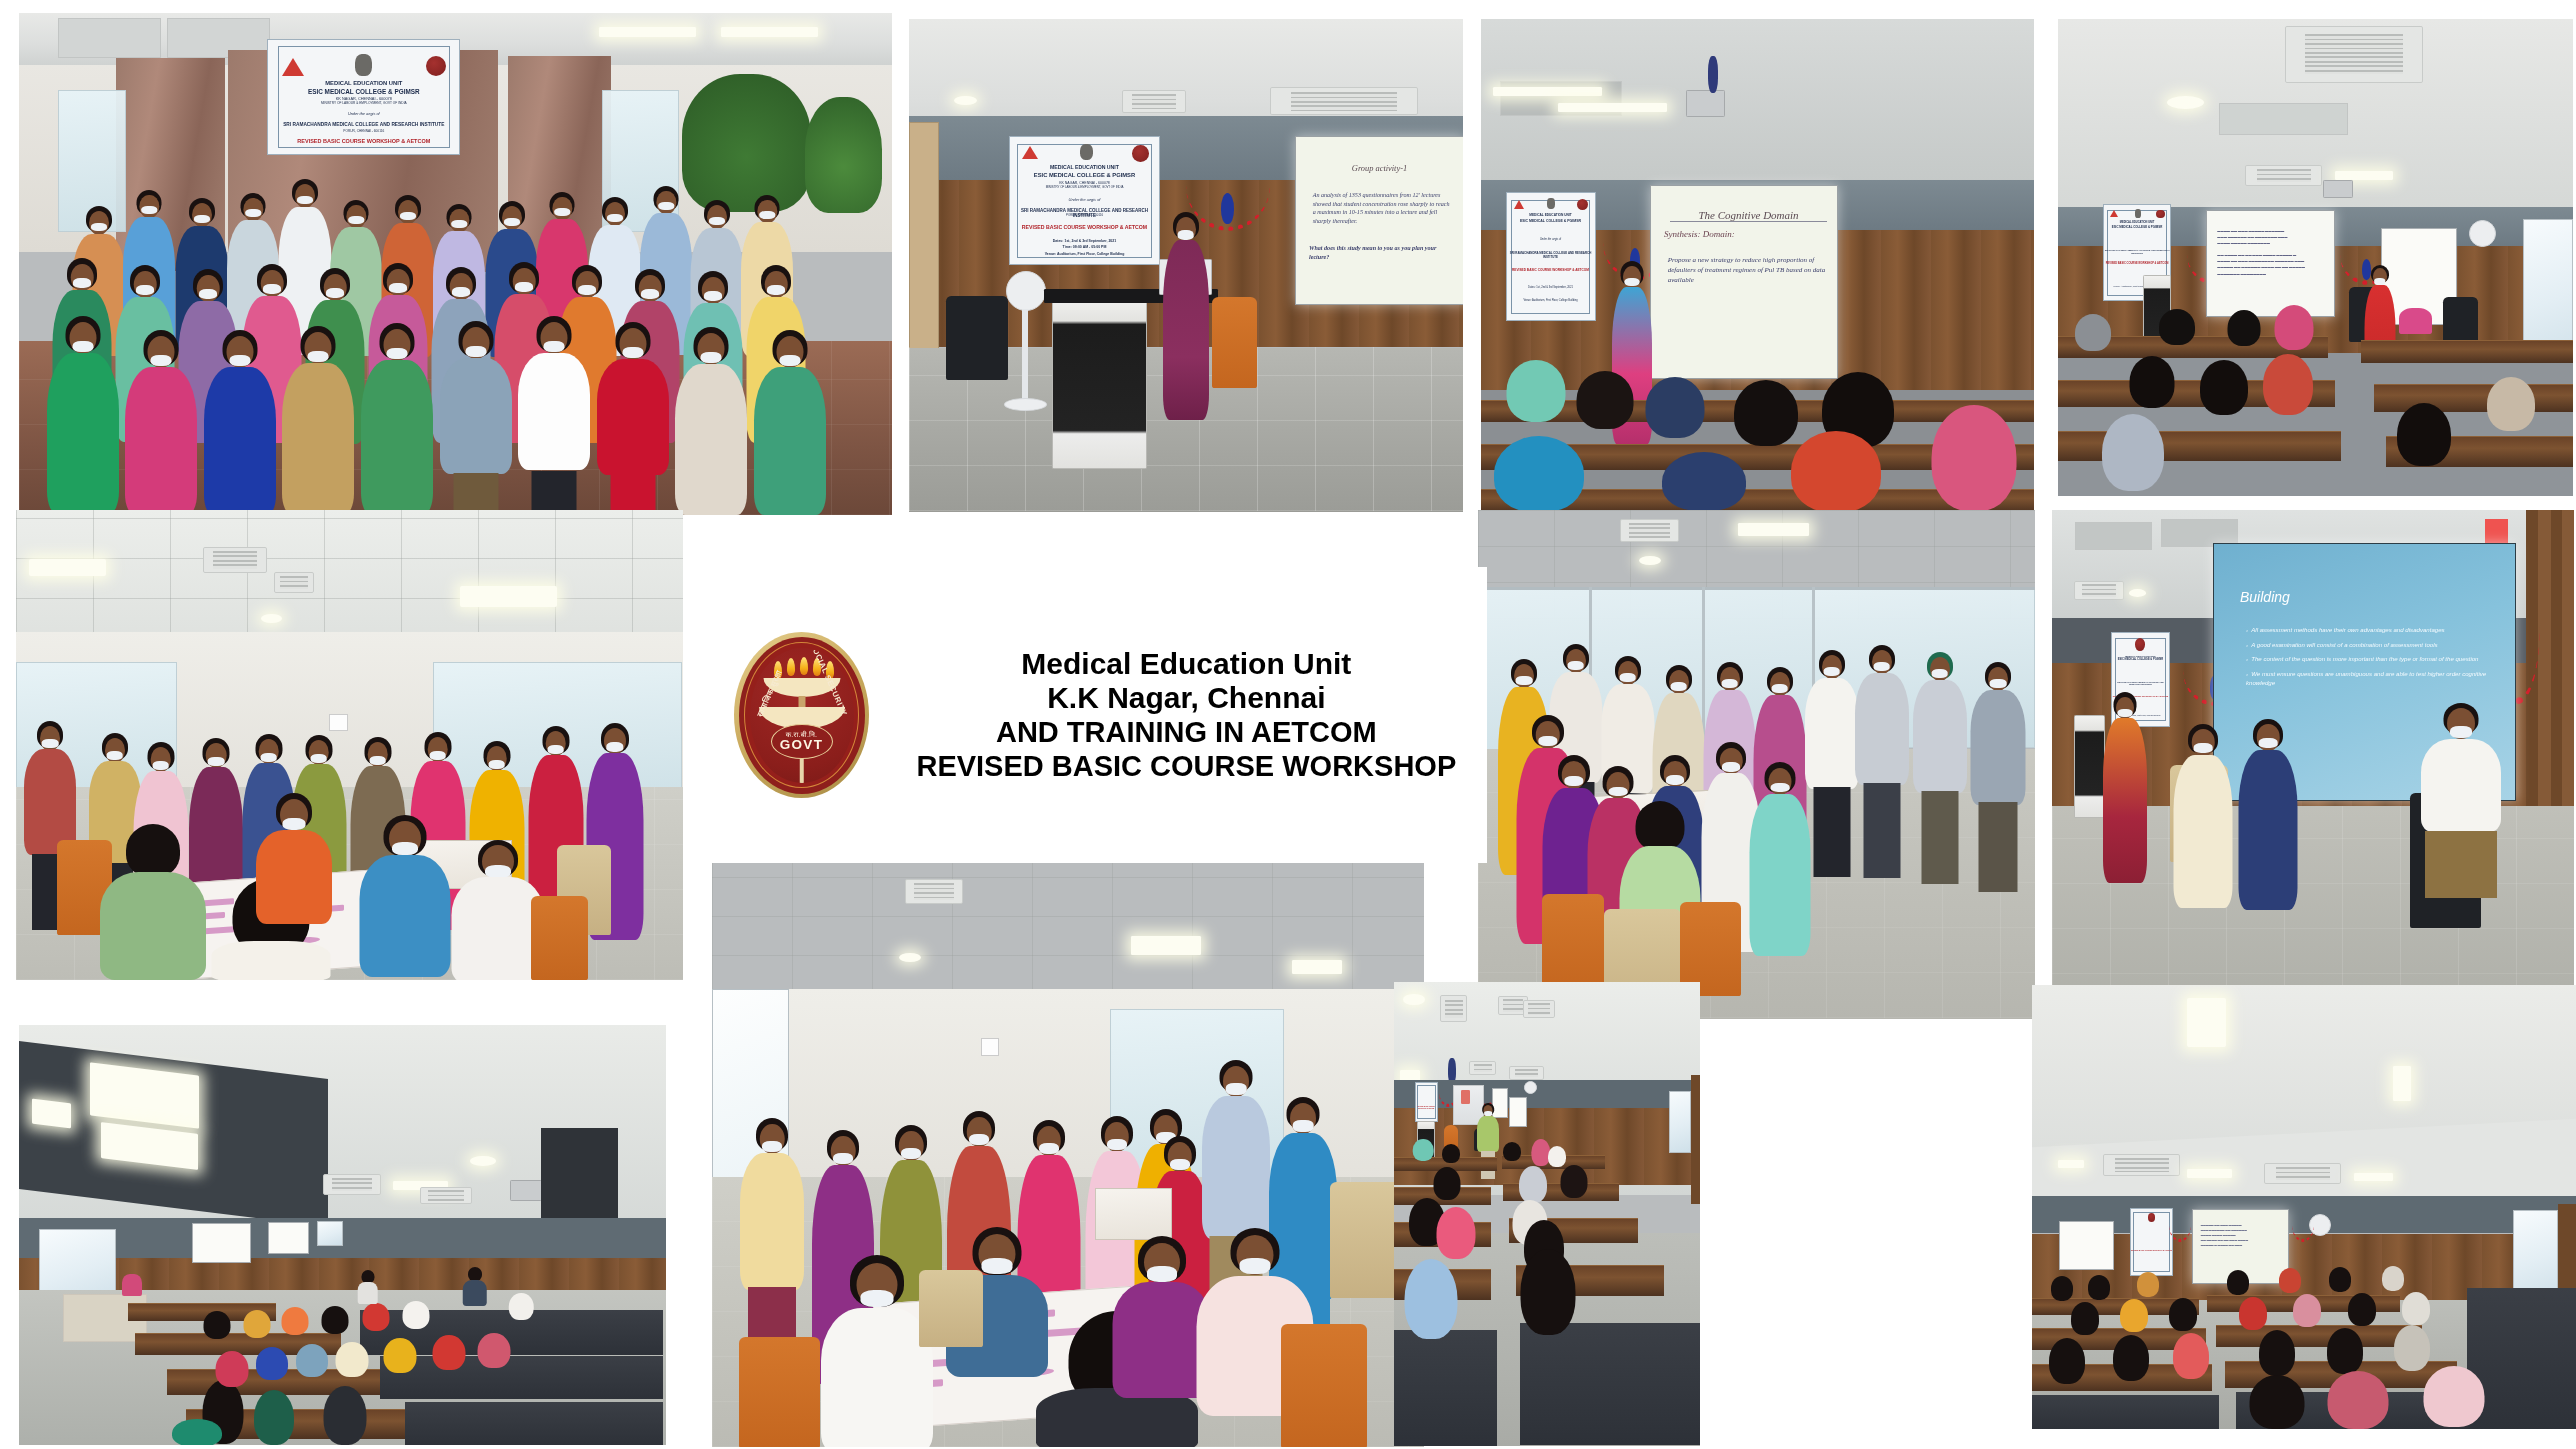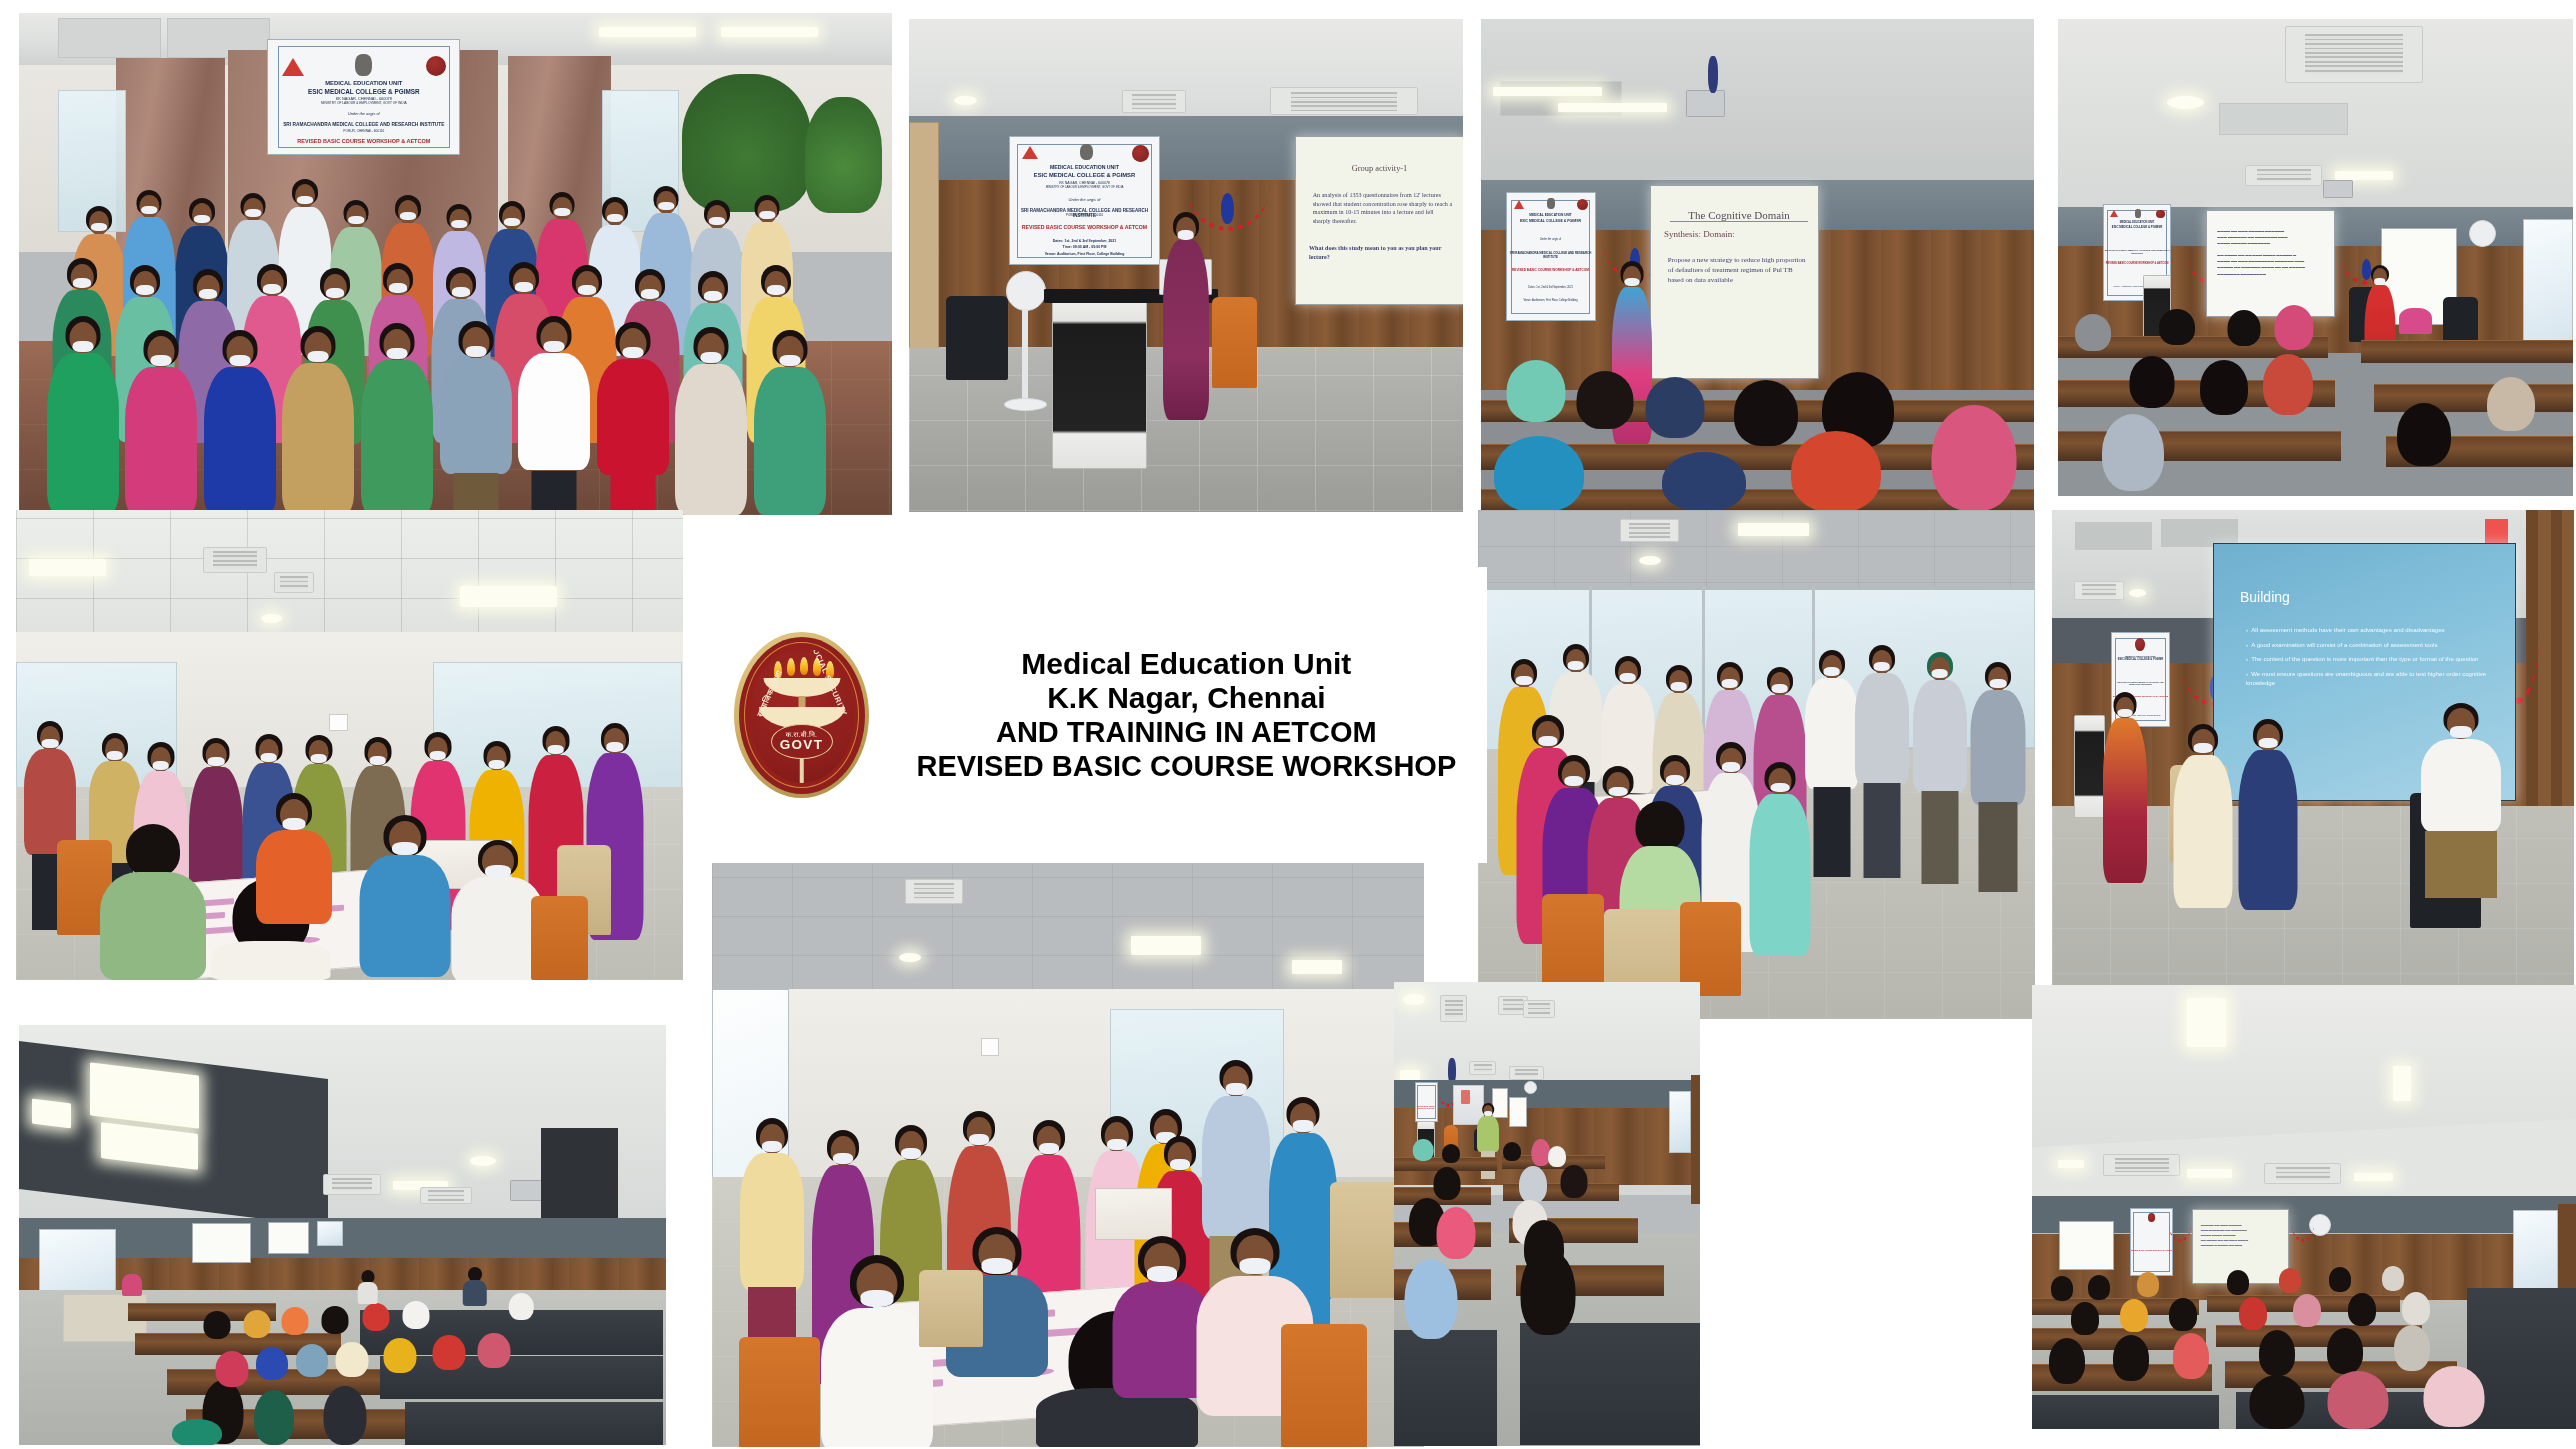--- a/index.html
+++ b/index.html
@@ -81,20 +81,21 @@
       repeating-linear-gradient(90deg, rgba(255,255,255,0.22) 0 0.6px, transparent 0.6px 58px),
       repeating-linear-gradient(0deg, rgba(255,255,255,0.16) 0 0.6px, transparent 0.6px 45px);
   }
   .screen {
     position: absolute;
     background: #f2f4ea;
     border: 1.3px solid #9aa0a4;
     box-shadow: 0 0 11.6px rgba(255,255,255,0.5);
     overflow: hidden;
     color: #3c3f62;
+    font-style: italic;
   }
   .screen.blue {
     background: linear-gradient(160deg, #6fb0cf 0%, #86c2dc 45%, #a7d3e6 100%);
     color: #ffffff;
     border-color: #2c3d46;
   }
   .slide-title {
     font-family: "Liberation Serif", serif;
     text-align: center;
     color: #5a4a52;
@@ -722,21 +723,21 @@
         <div class="banner-line" style="position:absolute;left:0;right:0;top:46px;font-size:2.6px;font-style:italic;">Under the aegis of</div>
         <div class="banner-line" style="position:absolute;left:0;right:0;top:59px;font-size:2.9px;font-weight:bold;">SRI RAMACHANDRA MEDICAL COLLEGE AND RESEARCH INSTITUTE</div>
         <div class="banner-line red" style="position:absolute;left:0;right:0;top:76px;font-size:3.2px;font-weight:bold;">REVISED BASIC COURSE WORKSHOP &amp; AETCOM</div>
         <div class="banner-line" style="position:absolute;left:0;right:0;top:94px;font-size:2.6px;">Dates: 1st, 2nd &amp; 3rd September, 2021</div>
         <div class="banner-line" style="position:absolute;left:0;right:0;top:107px;font-size:2.6px;">Venue: Auditorium, First Floor, College Building</div>
       </div>
 
       <div class="garland" style="left:122px; top:224px; width:68px; height:37px;"></div>
       <div class="garland-drop" style="left:149px; top:229px; width:10.3px; height:26px;"></div>
 
-      <div class="screen" style="left:169px; top:166px; width:169px; height:194px;">
+      <div class="screen" style="left:169px; top:166px; width:188px; height:194px;">
         <div class="slide-title u" style="position:absolute; left:19.3px; right:10.3px; top:23px; font-size:11px;">The Cognitive Domain</div>
         <div class="slide-body" style="position:absolute; left:13px; top:43px; font-size:9px; color:#6b4350;">Synthesis: Domain:</div>
         <div class="slide-body" style="position:absolute; left:16.7px; right:11.6px; top:70px; font-size:7px; line-height:1.4;">Propose a new strategy to reduce high proportion of defaulters of treatment regimen of Pul TB based on data available</div>
       </div>
 
       <div class="floor" style="height:122px; background:#8b8f93;"></div>
 
       <div class="person" style="left:129px; top:242px; width:43px; height:187px;">
         <div class="p-hair" style="top:0;  width:23px; height:24.5px;"></div>
         <div class="p-head" style="top:4.5px;width:18px; height:22px;"></div>

